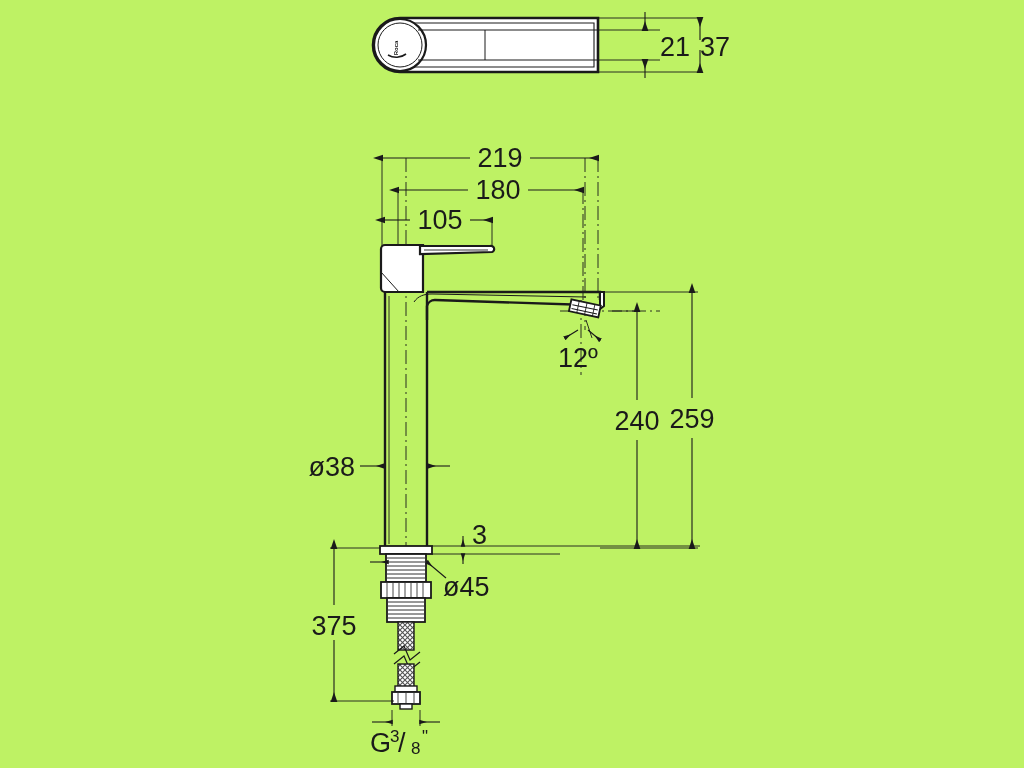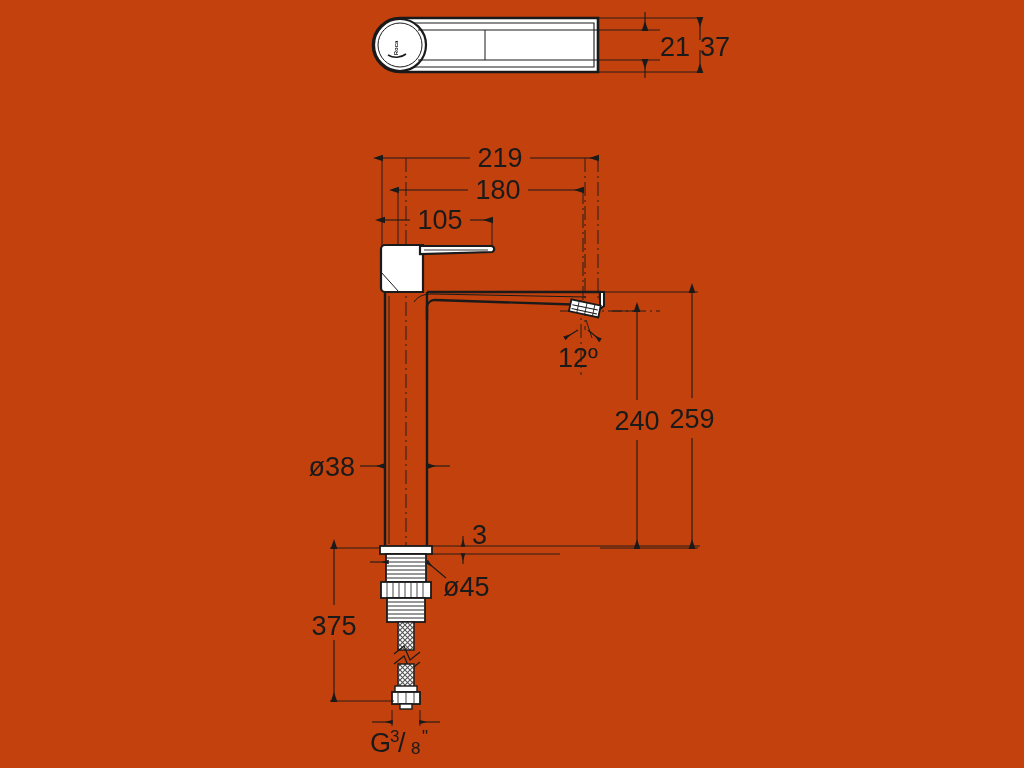--- a/index.html
+++ b/index.html
@@ -13,21 +13,21 @@
     font-family: "Liberation Sans", sans-serif;
     overflow: hidden;
     position: relative;
   }
   #sheet {
     position: absolute;
     left: 0;
     top: 0;
     width: 1024px;
     height: 768px;
-    background: #c2410c;
+    background: #bef264;
   }
   svg.drawing {
     display: block;
     width: 1024px;
     height: 768px;
   }
   .dim-text {
     font-family: "Liberation Sans", sans-serif;
     font-size: 27px;
     fill: #1a1a1a;

